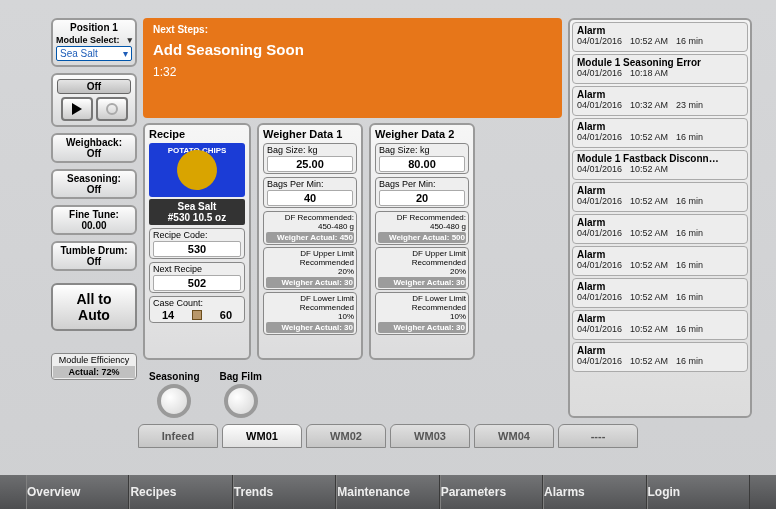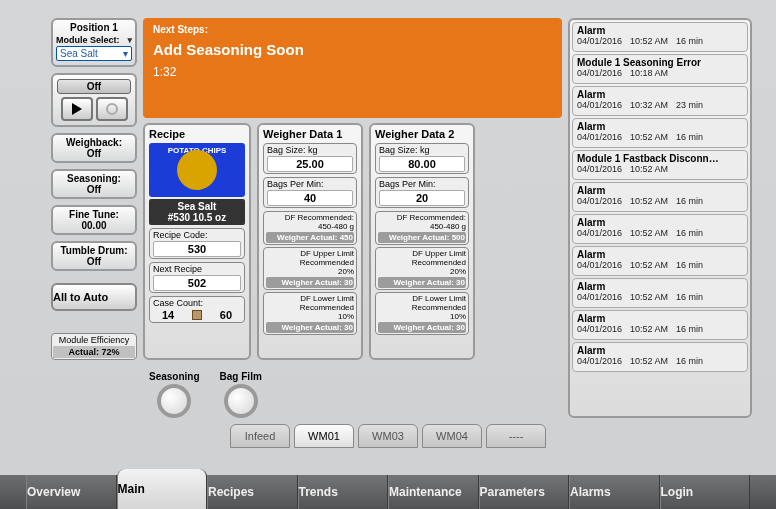--- a/index.html
+++ b/index.html
@@ -95,23 +95,24 @@
     padding:2px 3px;
     text-align:center;
     font-size:10px;
   }
   .small-panel .lbl{font-weight:bold;}
   .small-panel .val{font-weight:bold;}
   .all-auto {
     border:2px solid #888;
     border-radius:6px;
     background:linear-gradient(180deg,#fff,#d0d0d0);
+    text-align:center;
     font-weight:bold;
-    font-size:11px;
-    padding:6px 0;
+    font-size:14px;
+    padding:6px 16px;
     margin-top:6px;
   }
   .eff-box {
     border:1px solid #888;
     border-radius:4px;
     background:#eee;
     font-size:9px;
     text-align:center;
     padding:1px;
     margin-top:16px;
@@ -210,21 +211,21 @@
   }
   .alarm .atitle{font-weight:bold;font-size:10px;}
   .alarm .ameta{display:flex;gap:8px;color:#222;}
   
   .sub-nav{
     display:flex;gap:4px;margin-top:6px;justify-content:center;
   }
   .sub-tab{
     border:1px solid #888;border-radius:6px 6px 0 0;
     background:linear-gradient(180deg,#e0e0e0,#c5c5c5);
-    width:60px;text-align:center;font-size:11px;font-weight:normal;
+    width:80px;text-align:center;font-size:11px;font-weight:bold;
     padding:5px 0;color:#555;
   }
   .sub-tab.active{background:linear-gradient(180deg,#fdfdfd,#e0e0e0);color:#000;}
   
   .main-nav{
     position:absolute;left:0;right:0;bottom:0;
     display:flex;
     background:linear-gradient(180deg,#6d6e70,#4d4e50);
     height:34px;
     padding:0 26px;
@@ -478,28 +479,28 @@
             <span>10:52 AM</span>
             <span>16 min</span>
           </div>
         </div>
       </div>
   </div>
 
   <div class="sub-nav" id="sub-nav">
       <div class="sub-tab">Infeed</div>
       <div class="sub-tab active">WM01</div>
+      <div class="sub-tab">WM02</div>
       <div class="sub-tab">WM03</div>
       <div class="sub-tab">WM04</div>
       <div class="sub-tab">----</div>
     </div>
 
   <div class="main-nav" id="main-nav">
       <div class="main-tab">Overview</div>
-      <div class="main-tab active">Main</div>
       <div class="main-tab">Recipes</div>
       <div class="main-tab">Trends</div>
       <div class="main-tab">Maintenance</div>
       <div class="main-tab">Parameters</div>
       <div class="main-tab">Alarms</div>
       <div class="main-tab">Login</div>
     </div>
 </div>
 
 </body></html>

